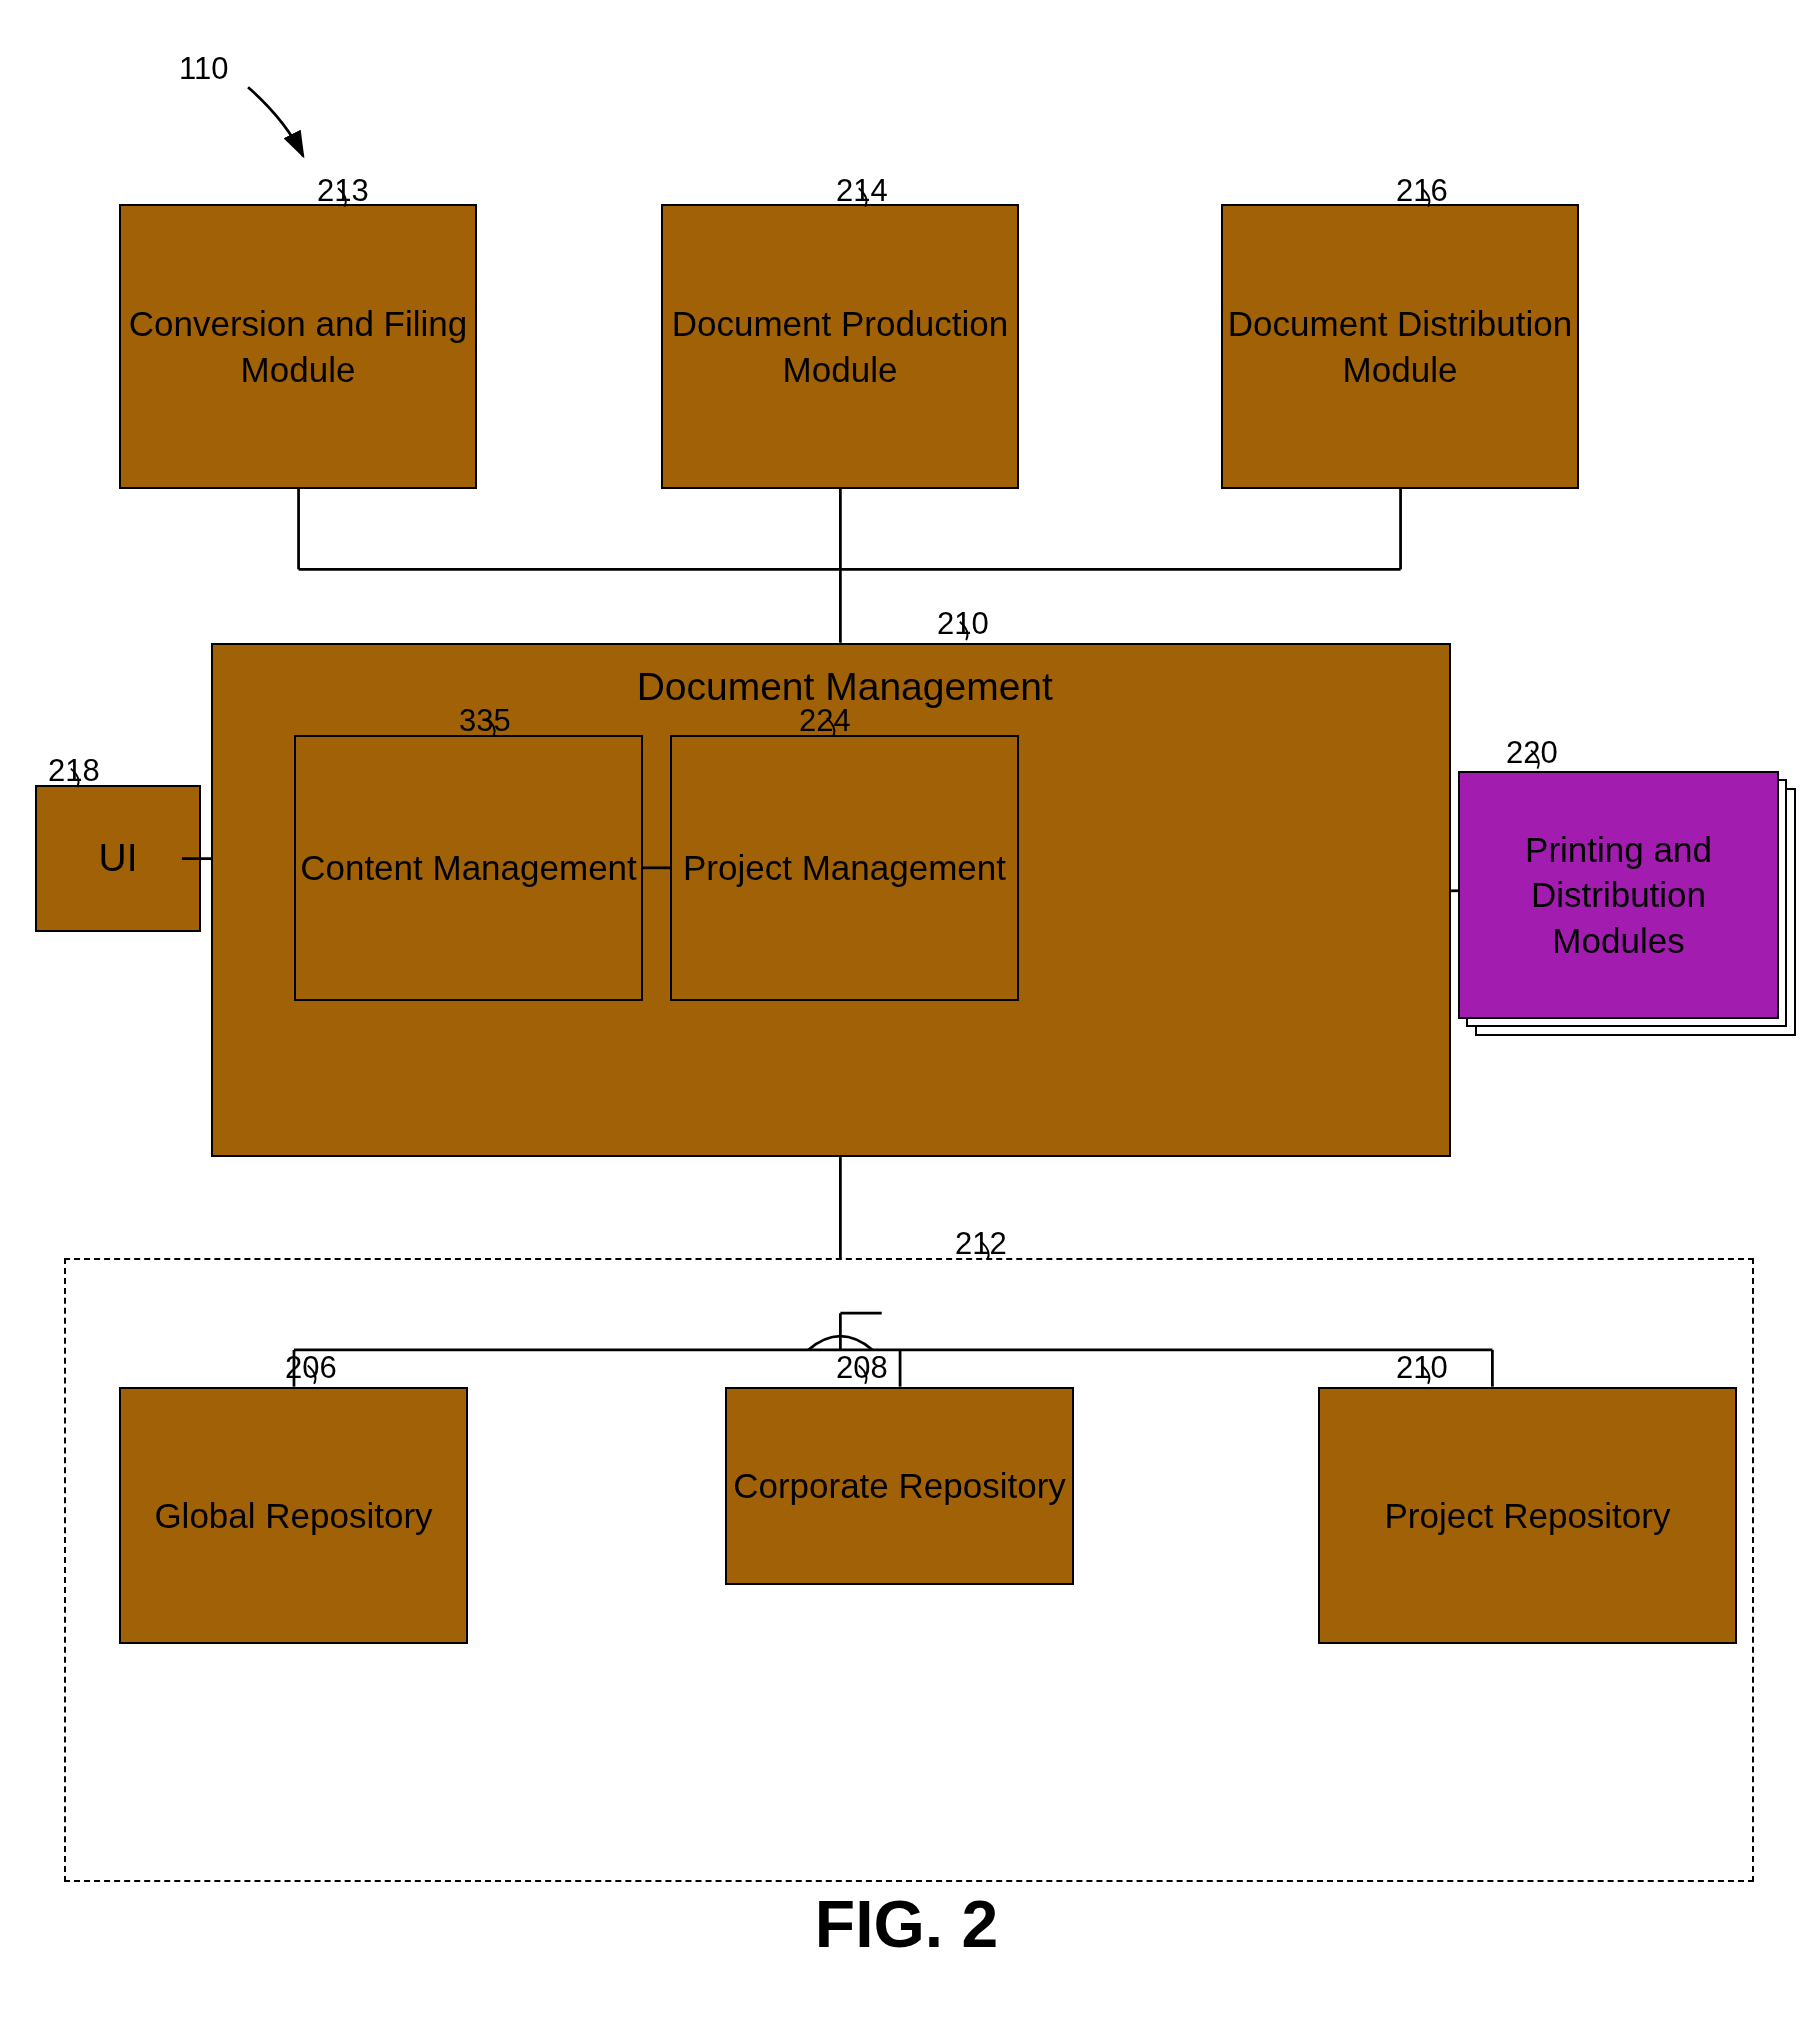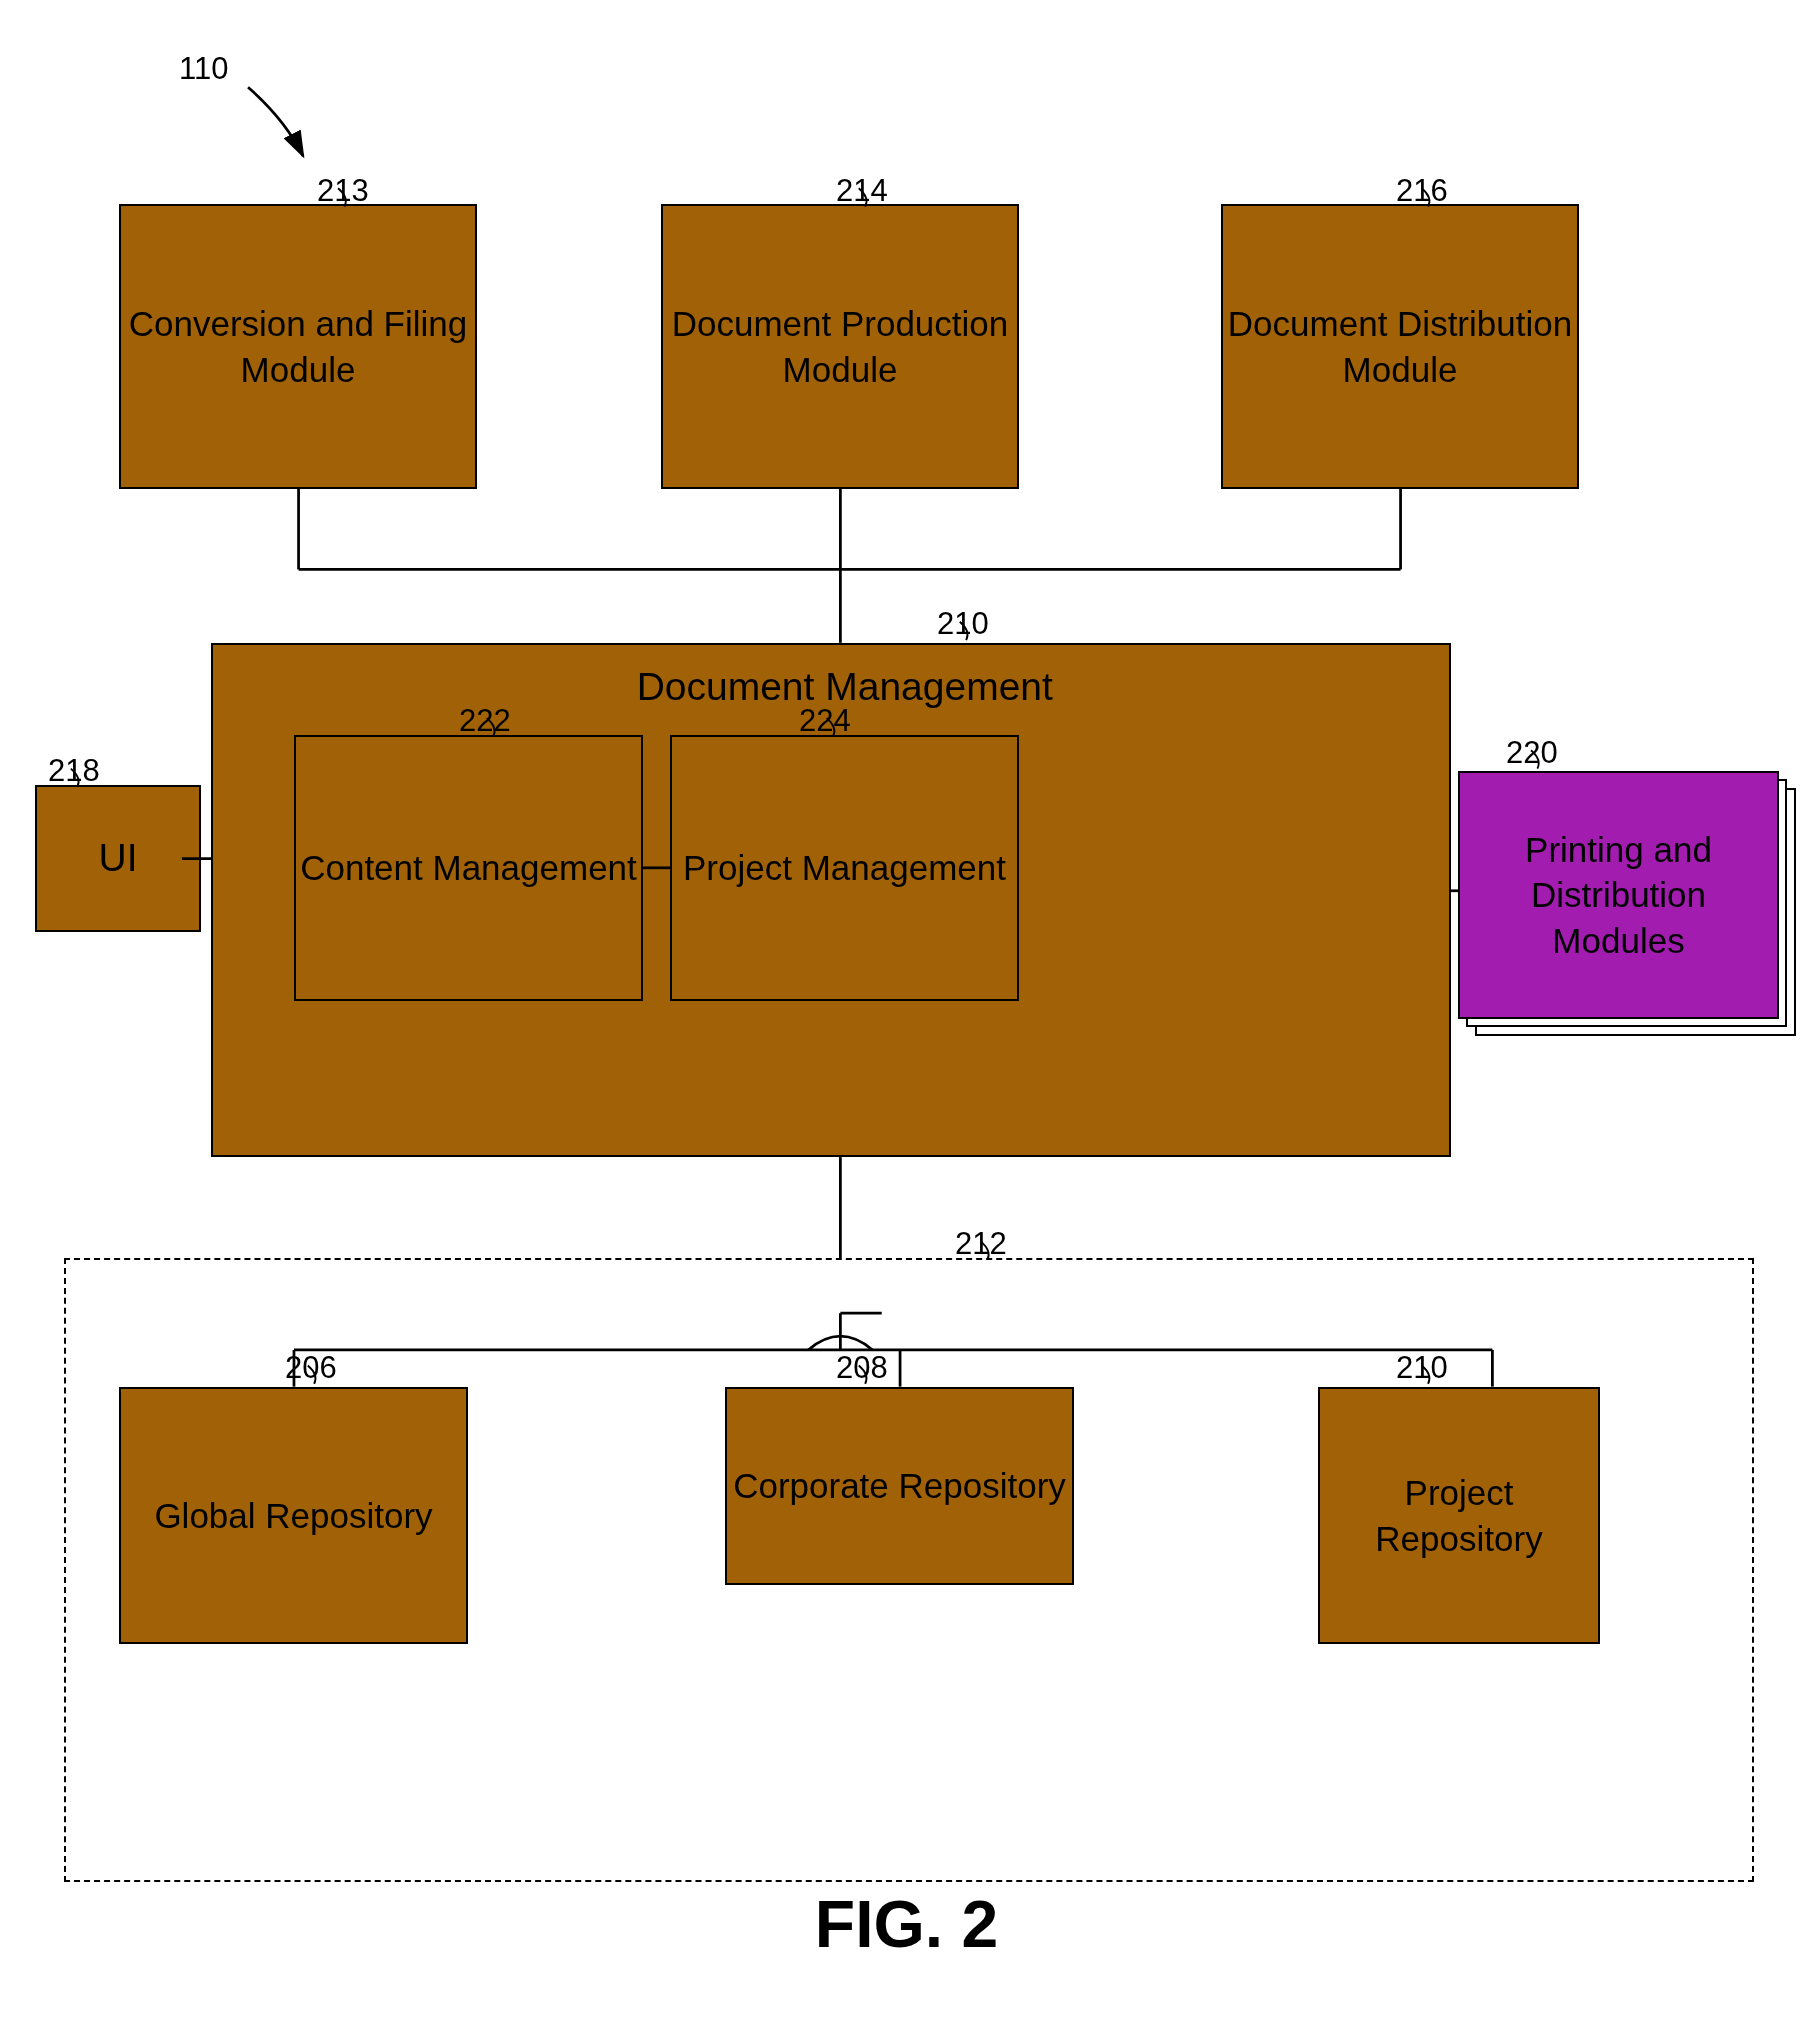--- a/index.html
+++ b/index.html
@@ -127,21 +127,21 @@
   <span class="label-ref" style="top:606px; left:937px;">210</span>
   <div class="box" style="top:643px; left:211px; width:1240px; height:514px; align-items: flex-start; padding-top: 16.5px; padding-left: 27.5px; font-size:39px;">
     <span>Document Management</span>
   </div>
 
   <span class="label-ref" style="top:753px; left:48px;">218</span>
   <div class="box" style="top:785px; left:35px; width:166px; height:147px; font-size:39px;">
     <span>UI</span>
   </div>
 
-  <span class="label-ref" style="top:703px; left:459px;">222</span>
+  <span class="label-ref" style="top:703px; left:459px;">335</span>
   <div class="box" style="top:735px; left:294px; width:349px; height:266px;">
     <span>Content
 Management</span>
   </div>
 
   <span class="label-ref" style="top:703px; left:799px;">224</span>
   <div class="box" style="top:735px; left:670px; width:349px; height:266px;">
     <span>Project
 Management</span>
   </div>
@@ -166,21 +166,21 @@
 Repository</span>
   </div>
 
   <span class="label-ref" style="top:1350px; left:836px;">208</span>
   <div class="box" style="top:1387px; left:725px; width:349px; height:198px;">
     <span>Corporate
 Repository</span>
   </div>
 
   <span class="label-ref" style="top:1350px; left:1396px;">210</span>
-  <div class="box" style="top:1387px; left:1318px; width:282px; height:257px;">
+  <div class="box" style="top:1387px; left:1318px; width:419px; height:257px;">
     <span>Project
 Repository</span>
   </div>
 
   <div class="fig-label" style="bottom:62px; left:50%; transform:translateX(-50%);">FIG. 2</div>
 
   <svg class="lines-svg" viewBox="0 0 1974 2204" width="1813" height="2024">
 
     <path d="M 270 95 Q 310 130 330 170" stroke="#000" stroke-width="3" fill="none" marker-end="url(#arrowhead)"></path>
 

